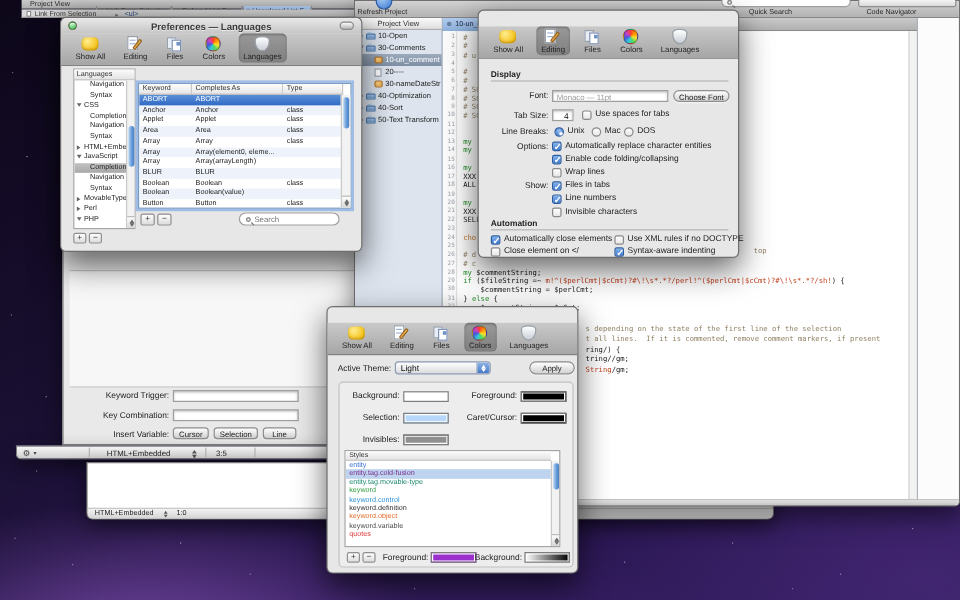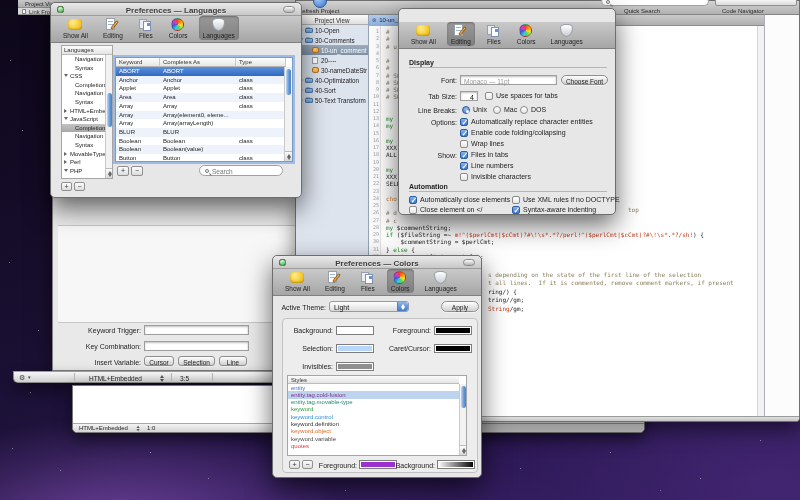--- a/index.html
+++ b/index.html
@@ -182,21 +182,21 @@
   .cs-pl{color:#222;} .cs-fn{color:#c87a2e;}
   .rdivider{left:468px;top:14px;bottom:5px;width:1px;background:#aab2be;}
   .rscroll{left:461px;top:25px;bottom:5px;width:7px;background:#f2f2f2;border-left:1px solid #d5d5d5;}
   .rpane{left:469px;top:14px;right:0;bottom:5px;background:#fcfcfc;}
   .rbottom{left:0;right:0;bottom:0;height:5px;background:linear-gradient(#e0e0e0,#c4c4c4);
       border-top:1px solid #9b9b9b;border-radius:0 0 4px 4px;}
 
   
   .pwin{background:#e7e7e7;border:1px solid #6e6e6e;border-radius:5px;
       box-shadow:0 10px 26px rgba(0,0,0,.6);}
-  .plang{left:50px;top:2px;width:252px;height:196px;}
+  .plang{left:50px;top:14px;width:252px;height:196px;}
   .pedit{left:398px;top:8px;width:218px;height:207px;}
   .pcolors{left:272px;top:255px;width:210px;height:223px;}
   .tlgroup{left:6px;top:3px;display:flex;gap:3px;}
   .ovalbtn{right:6px;top:3px;}
 
   
   .langbox{left:10px;top:42px;width:52px;height:134px;background:#fff;border:1px solid #a5a5a5;}
   .langhdr{left:0;top:0;right:0;height:9px;background:linear-gradient(#fbfbfb,#e4e4e4);
       border-bottom:1px solid #bdbdbd;font-size:6px;color:#333;padding:1px 0 0 2px;}
   .lrow{left:0;width:44px;height:8.6px;font-size:6px;color:#222;white-space:nowrap;overflow:hidden;}
@@ -711,29 +711,20 @@
           <span class="cblabel">Close element on &lt;/</span>
         </div>
         <div class="cbitem" style="left: 113px; top: 197px;">
           <span class="cb on"></span>
           <span class="cblabel">Syntax-aware indenting</span>
         </div>
       </div>
   </div>
 
   <div class="pwin pcolors">
-    <div class="titlebar">
-      <span class="tlgroup">
-          <span class="tl r"></span>
-          <span class="tl y"></span>
-          <span class="tl g"></span>
-        </span>
-      <span class="wtitle" style="top:2.5px;">Preferences — Colors</span>
-      <span class="oval ovalbtn"></span>
-    </div>
     <div class="ptoolbar">
       <div class="titem">
           <div class="ticon i-showall">
             <i></i>
           </div>
           <div class="tlabel">Show All</div>
         </div>
       <div class="titem">
           <div class="ticon i-edit">
             <span class="pg"></span>

